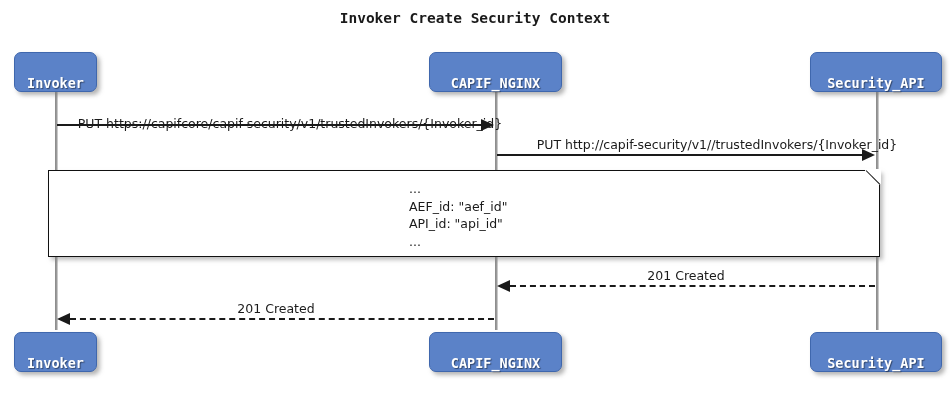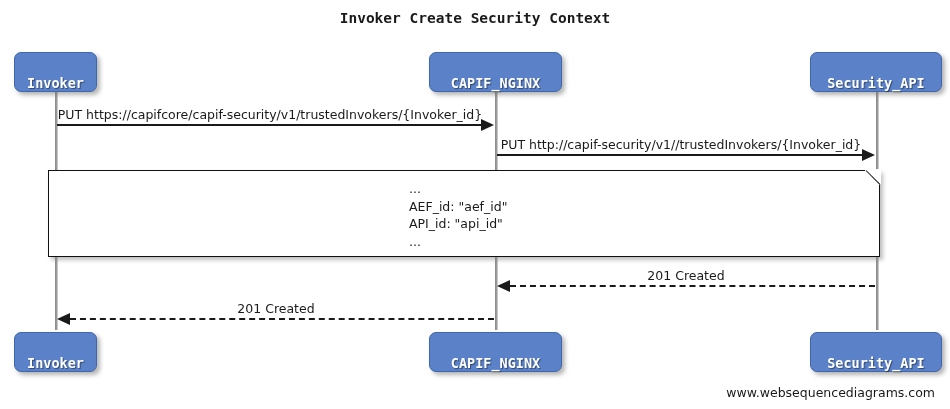--- a/index.html
+++ b/index.html
@@ -143,25 +143,25 @@
   <div class="actor" style="left:14px; top:52px; width:83px; height:40px;">
     <span>Invoker</span>
   </div>
   <div class="actor" style="left:429px; top:52px; width:133px; height:40px;">
     <span>CAPIF_NGINX</span>
   </div>
   <div class="actor" style="left:810px; top:52px; width:132px; height:40px;">
     <span>Security_API</span>
   </div>
 
-  <div class="msg-label" style="left:55px; top:107px; width:430px;">PUT https://capifcore/capif-security/v1/trustedInvokers/{Invoker_id}</div>
+  <div class="msg-label" style="left:55px; top:116px; width:430px;padding-left:20px;">PUT https://capifcore/capif-security/v1/trustedInvokers/{Invoker_id}</div>
   <div class="msg-line" style="left:57px; top:124px; width:424px;"></div>
   <div class="arrowhead right" style="left:481px; top:119px;"></div>
 
-  <div class="msg-label" style="left:496px; top:137px; width:370px;">PUT http://capif-security/v1//trustedInvokers/{Invoker_id}</div>
+  <div class="msg-label" style="left:496px; top:137px; width:370px;padding-left:36px;">PUT http://capif-security/v1//trustedInvokers/{Invoker_id}</div>
   <div class="msg-line" style="left:497px; top:154px; width:365px;"></div>
   <div class="arrowhead right" style="left:862px; top:149px;"></div>
 
   <div id="note" style="left:48px; top:170px; width:832px; height:87px;"></div>
   <div id="note-fold-mask" style="left:865px; top:169px;"></div>
   <div id="note-fold-line" style="left:866px; top:170px;"></div>
   <div id="note-text" style="left:409px; top:180px;">...
 AEF_id: "aef_id"
 API_id: "api_id"
 ...</div>
@@ -177,15 +177,14 @@
   <div class="actor" style="left:14px; top:332px; width:83px; height:40px;">
     <span>Invoker</span>
   </div>
   <div class="actor" style="left:429px; top:332px; width:133px; height:40px;">
     <span>CAPIF_NGINX</span>
   </div>
   <div class="actor" style="left:810px; top:332px; width:132px; height:40px;">
     <span>Security_API</span>
   </div>
 
-  <div id="footer">www.websequencediagrams.com</div>
 
 </div>
 
 </body></html>

